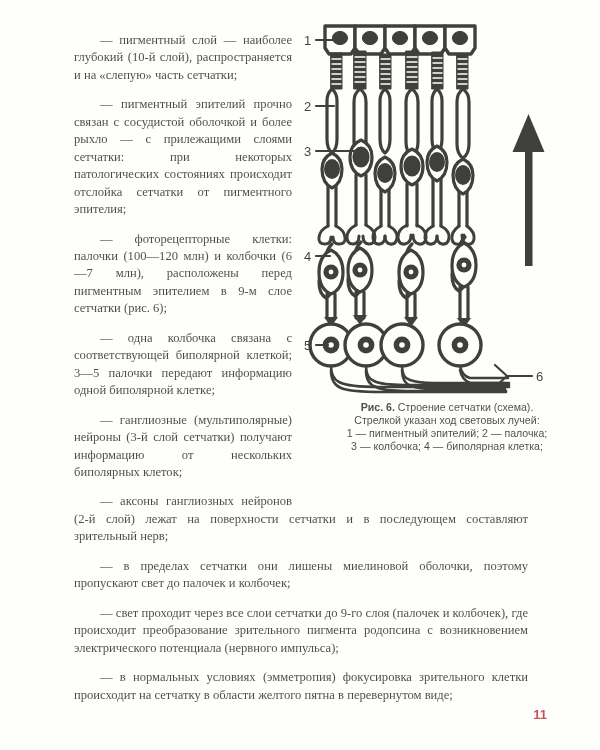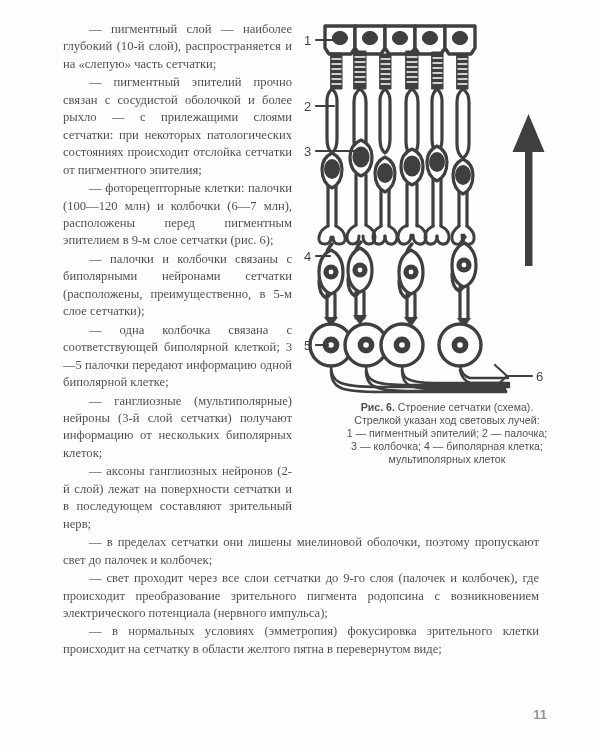--- a/index.html
+++ b/index.html
@@ -29,21 +29,21 @@
     left: 62px;
     top: 20px;
     width: 478px;
     font-size: 12.6px;
     line-height: 17.45px;
     text-align: justify;
     text-justify: inter-word;
     hyphens: manual;
   }
   .text-body p {
-    margin: 1px;
+    margin: 12px;
     text-indent: 26px;
   }
 
   
   .figure-float {
     float: right;
     width: 248px;
     height: 490px;
     margin: 0 0 2px 10px;
     shape-outside: content-box;
@@ -86,21 +86,21 @@
   }
 
   
   .page-number {
     position: absolute;
     right: 53px;
     bottom: 28px;
     font-size: 13px;
     font-family: "Liberation Sans", sans-serif;
     font-weight: bold;
-    color: #737373;
+    color: #b91c1c;
     margin-top: 20px;
   }
 
   
   .scan-tint {
     position: absolute;
     inset: 0;
     pointer-events: none;
     background: rgba(250, 250, 248, 0.25);
   }
@@ -320,30 +320,28 @@
           <text x="234" y="363">6</text>
         </g>
       </svg>
     </div>
 
     <div class="caption">
       <span class="cap-line"><span class="cap-strong">Рис. 6.</span><span> Строение сетчатки (схема).</span></span>
       <span class="cap-line">Стрелкой указан ход световых лучей:</span>
       <span class="cap-line">1 — пигментный эпителий; 2 — палочка;</span>
       <span class="cap-line">3 — колбочка; 4 — биполярная клетка;</span>
-      <span class="cap-line">мультиполярных клеток</span>
     </div>
   </div>
 
   <div class="text-body">
     <div class="figure-float"></div>
     <p>— пигментный слой — наиболее глубокий (10-й слой), распространяется и на «слепую» часть сетчатки;</p>
     <p>— пигментный эпителий прочно связан с сосудистой оболочкой и более рыхло — с прилежащими слоями сетчатки: при некоторых патологических состояниях происходит отслойка сетчатки от пигментного эпителия;</p>
     <p>— фоторецепторные клетки: палочки (100—120 млн) и колбочки (6—7 млн), расположены перед пигментным эпителием в 9-м слое сетчатки (рис. 6);</p>
-    <p>— палочки и колбочки связаны с биполярными нейронами сетчатки (расположены, преимущественно, в 5-м слое сетчатки);</p>
     <p>— одна колбочка связана с соответствующей биполярной клеткой; 3—5 палочки передают информацию одной биполярной клетке;</p>
     <p>— ганглиозные (мультиполярные) нейроны (3-й слой сетчатки) получают информацию от нескольких биполярных клеток;</p>
     <p>— аксоны ганглиозных нейронов (2-й слой) лежат на поверхности сетчатки и в последующем составляют зрительный нерв;</p>
     <p>— в пределах сетчатки они лишены миелиновой оболочки, поэтому пропускают свет до палочек и колбочек;</p>
     <p>— свет проходит через все слои сетчатки до 9-го слоя (палочек и колбочек), где происходит преобразование зрительного пигмента родопсина с возникновением электрического потенциала (нервного импульса);</p>
     <p>— в нормальных условиях (эмметропия) фокусировка зрительного клетки происходит на сетчатку в области желтого пятна в перевернутом виде;</p>
   </div>
 
   <div class="page-number">11</div>
 

